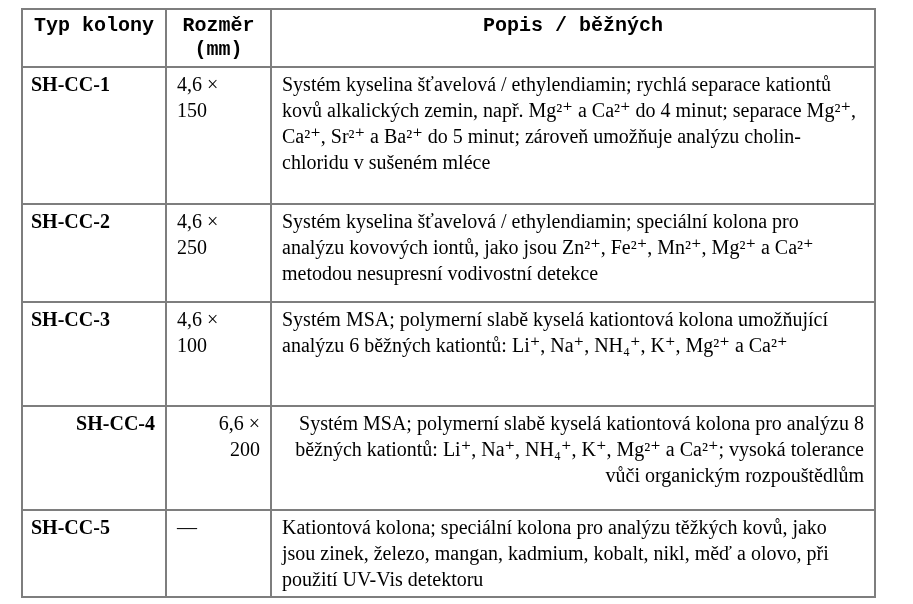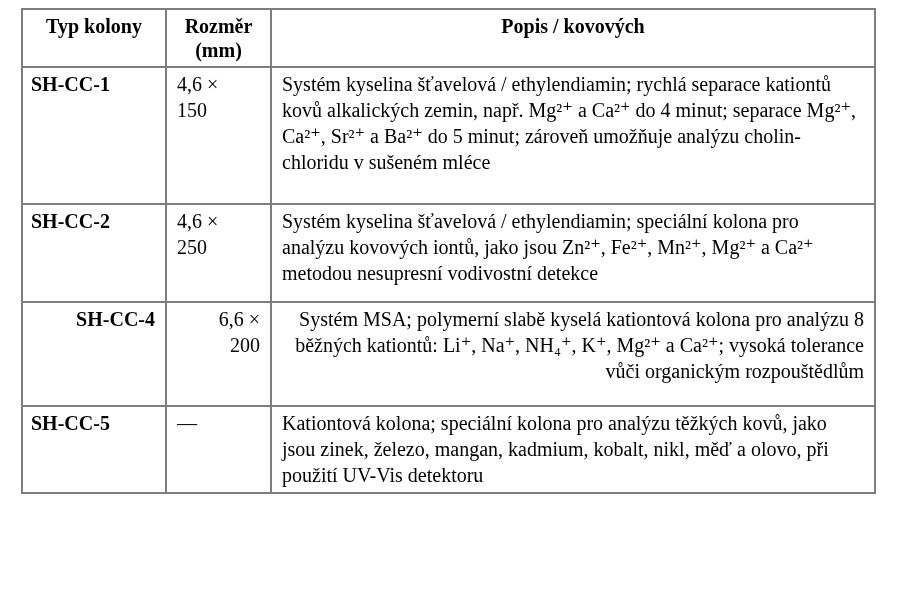--- a/index.html
+++ b/index.html
@@ -42,56 +42,62 @@
   .col-size  { width: 105px; }
   .col-desc  { width: 604px; }
   td.type-cell {
     font-weight: bold;
     padding-left: 8px;
   }
   td.size-cell {
     white-space: pre-line;
     margin-top: 12px;
   }
-  tr.row-header { height: 47px; }
+  tr.row-header { height: 47px; font-family: Liberation Mono, monospace; }
   tr.row-1 { height: 137px; }
   tr.row-2 { height: 98px; }
   tr.row-3 { height: 104px; }
   tr.row-4 { height: 104px; text-align: right; }
   tr.row-5 { height: 81px; }
 </style>
 </head>
 <body>
 
 <table class="doc-table">
   <colgroup>
     <col class="col-type">
     <col class="col-size">
     <col class="col-desc">
   </colgroup>
   <thead>
     <tr class="row-header">
       <th>Typ kolony</th>
       <th>Rozměr
 (mm)</th>
-      <th>Popis / kovových</th>
+      <th>Popis / běžných</th>
     </tr>
   </thead>
   <tbody>
     <tr class="row-1">
       <td class="type-cell">SH-CC-1</td>
       <td class="size-cell">4,6 ×
 150</td>
       <td class="desc-cell">Systém kyselina šťavelová / ethylendiamin; rychlá separace kationtů kovů alkalických zemin, např. Mg²⁺ a Ca²⁺ do 4 minut; separace Mg²⁺, Ca²⁺, Sr²⁺ a Ba²⁺ do 5 minut; zároveň umožňuje analýzu cholin-chloridu v sušeném mléce</td>
     </tr>
     <tr class="row-2">
       <td class="type-cell">SH-CC-2</td>
       <td class="size-cell">4,6 ×
 250</td>
       <td class="desc-cell">Systém kyselina šťavelová / ethylendiamin; speciální kolona pro analýzu kovových iontů, jako jsou Zn²⁺, Fe²⁺, Mn²⁺, Mg²⁺ a Ca²⁺ metodou nesupresní vodivostní detekce</td>
+    </tr>
+    <tr class="row-3">
+      <td class="type-cell">SH-CC-3</td>
+      <td class="size-cell">4,6 ×
+100</td>
+      <td class="desc-cell">Systém MSA; polymerní slabě kyselá kationtová kolona umožňující analýzu 6 běžných kationtů: Li⁺, Na⁺, NH₄⁺, K⁺, Mg²⁺ a Ca²⁺</td>
     </tr>
     <tr class="row-4">
       <td class="type-cell">SH-CC-4</td>
       <td class="size-cell">6,6 ×
 200</td>
       <td class="desc-cell">Systém MSA; polymerní slabě kyselá kationtová kolona pro analýzu 8 běžných kationtů: Li⁺, Na⁺, NH₄⁺, K⁺, Mg²⁺ a Ca²⁺; vysoká tolerance vůči organickým rozpouštědlům</td>
     </tr>
     <tr class="row-5">
       <td class="type-cell">SH-CC-5</td>
       <td class="size-cell">—</td>

